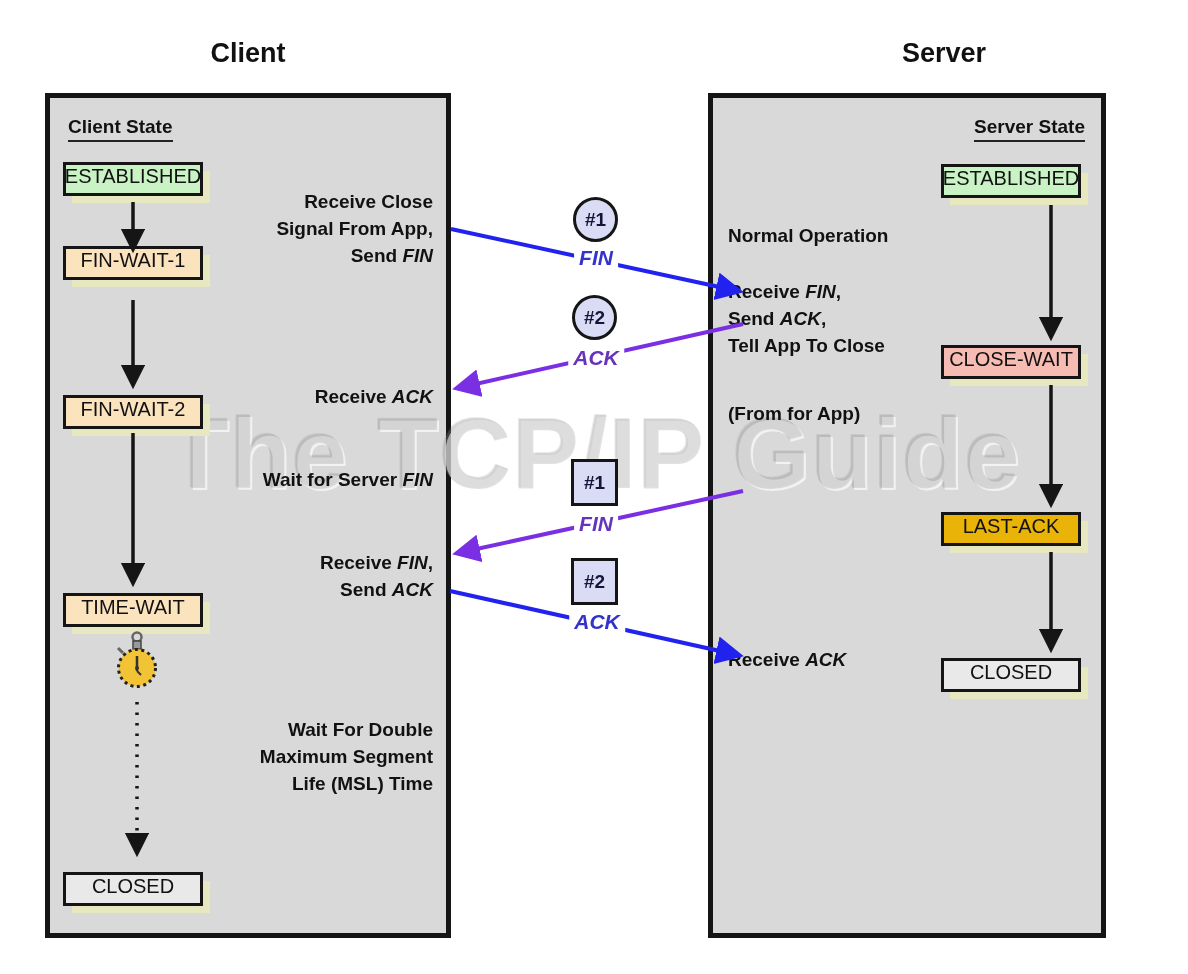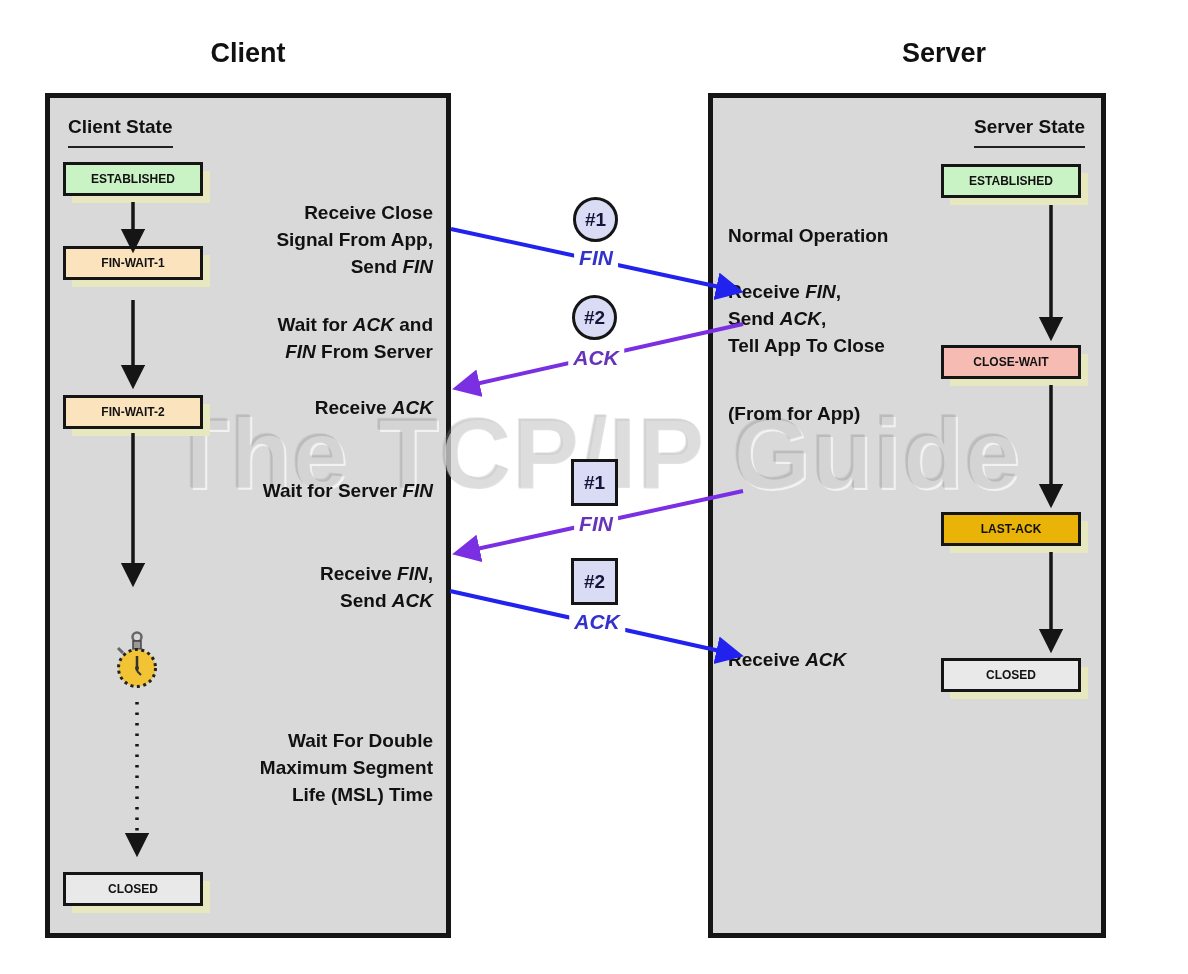--- a/index.html
+++ b/index.html
@@ -20,36 +20,36 @@
   .server-panel{left:708px;width:388px;height:835px;}
   .watermark{
     position:absolute;left:0;top:396px;width:100%;text-align:center;
     font-size:100px;font-weight:bold;letter-spacing:1px;white-space:nowrap;
     color:rgba(150,150,150,0.28);
     text-shadow:2px 2px 0 rgba(255,255,255,0.65), -1px -1px 0 rgba(90,90,90,0.12);
     z-index:1;pointer-events:none;
   }
   .state-heading{
     position:absolute;font-size:19px;font-weight:bold;color:#111;
-    border-bottom:2.5px solid #222;padding-bottom:8px;z-index:2;width:max-content;
+    border-bottom:2.5px solid #222;padding-bottom:2px;z-index:2;width:max-content;
   }
   .client-state-heading{left:18px;top:18px;}
   .server-state-heading{right:16px;top:18px;}
   .state-box{
     position:absolute;width:134px;height:28px;border:3px solid #151515;
-    display:flex;align-items:center;justify-content:center;
-    font-size:12px;font-weight:bold;color:#111;z-index:2;
+    display:flex;align-items:flex-start;justify-content:center;
+    font-size:20px;font-weight:normal;color:#111;z-index:2;
     box-shadow:8px 8px 0 -1px #e7e7c0;
   }
   .client-panel .state-box{left:13px;}
   .server-panel .state-box{left:228px;}
   .ann{
     position:absolute;font-size:19px;font-weight:bold;line-height:27px;color:#111;z-index:2;
   }
-  .ann-right{right:13px;text-align:right;margin-top:11px;}
+  .ann-right{right:13px;text-align:right;}
   .ann-left{left:15px;text-align:left;}
   .overlay{position:absolute;left:0;top:0;z-index:3;pointer-events:none;}
   .badge{
     position:absolute;border:3.5px solid #151515;z-index:4;
     display:flex;align-items:center;justify-content:center;
     font-size:19px;font-weight:bold;color:#15153a;
   }
   .badge.circle{border-radius:50%;}
   .msg-label{
     position:absolute;z-index:4;transform:translateX(-50%);
@@ -73,26 +73,28 @@
 
     <div class="state-box" style="top: 64px; background-color: rgb(201, 243, 196);">
       <span>ESTABLISHED</span>
     </div>
     <div class="state-box" style="top: 148px; background-color: rgb(251, 227, 189);">
       <span>FIN-WAIT-1</span>
     </div>
     <div class="state-box" style="top: 297px; background-color: rgb(251, 227, 189);">
       <span>FIN-WAIT-2</span>
     </div>
+    <div class="state-box" style="top: 495px; background-color: rgb(251, 227, 189);">
+      <span>TIME-WAIT</span>
+    </div>
     <div class="state-box" style="top: 774px; background-color: rgb(233, 233, 233);">
       <span>CLOSED</span>
     </div>
 
     <div class="ann ann-right" style="top:90px">Receive Close<br>Signal From App,<br>Send <i>FIN</i></div>
-    <div class="ann ann-right" style="top:202px">Wait for <i>ACK</i> and<br><i>FIN</i> From Server</div>
     <div class="ann ann-right" style="top:285px">Receive <i>ACK</i></div>
     <div class="ann ann-right" style="top:368px">Wait for Server <i>FIN</i></div>
     <div class="ann ann-right" style="top:451px">Receive <i>FIN</i>,<br>Send <i>ACK</i></div>
     <div class="ann ann-right" style="top:618px">Wait For Double<br>Maximum Segment<br>Life (MSL) Time</div>
   </div>
 
   <div class="panel server-panel">
     <div class="state-heading server-state-heading">Server State</div>
 
     <div class="state-box" style="top: 66px; background-color: rgb(201, 243, 196);">

